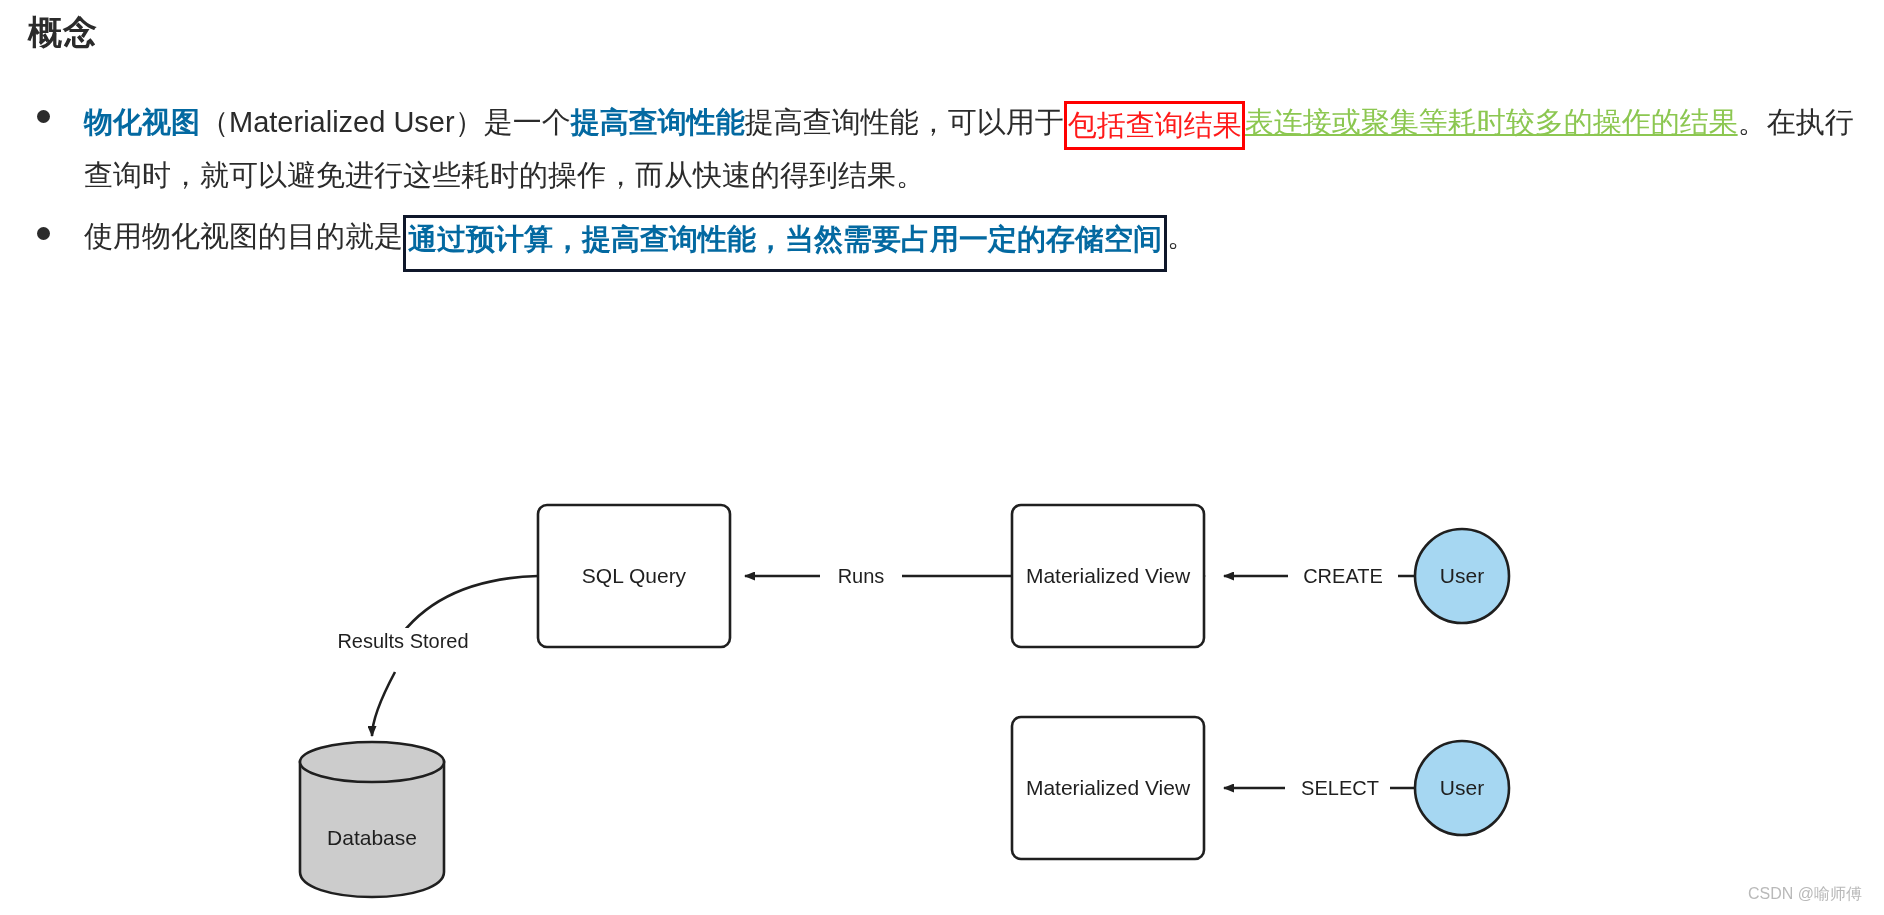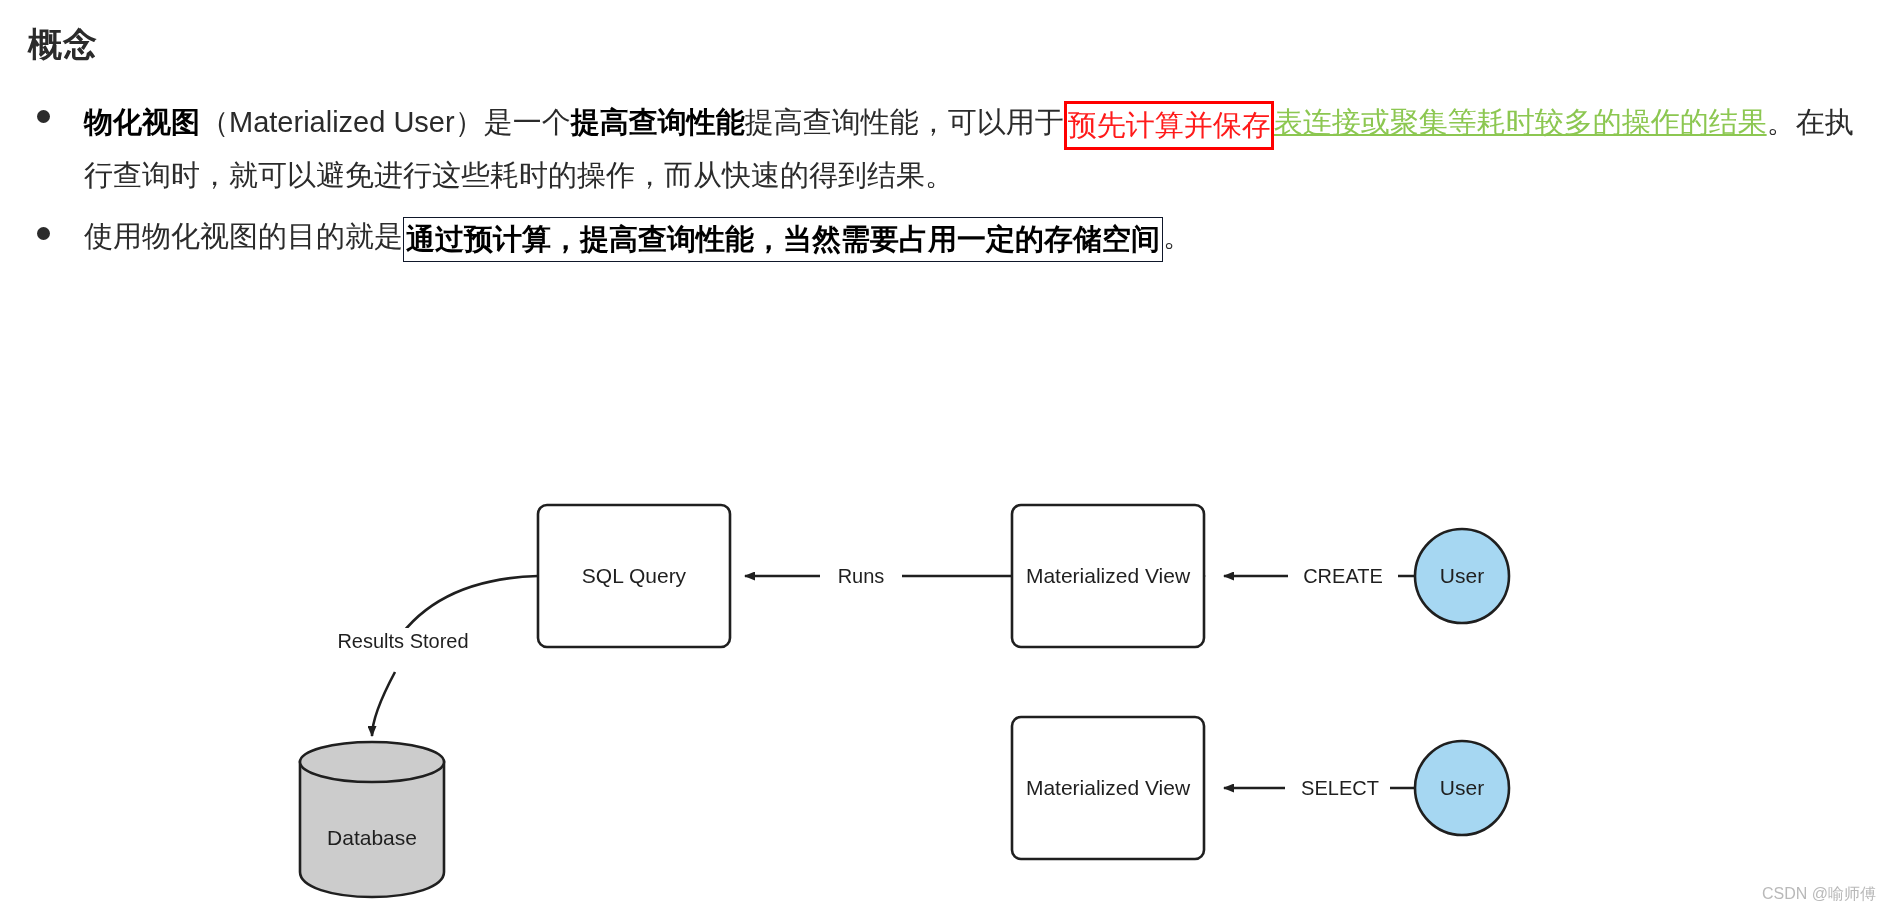--- a/index.html
+++ b/index.html
@@ -13,21 +13,21 @@
     position: relative;
     overflow: hidden;
     font-family: "Liberation Sans", "DejaVu Sans", sans-serif;
     color: #2b2b2b;
   }
 
   
   #page-title {
     position: absolute;
     left: 28px;
-    top: 22px;
+    top: 10px;
     font-size: 34px;
     font-weight: bold;
     color: #2b2b2b;
     letter-spacing: 1px;
   }
 
   
   #bullets {
     position: absolute;
     left: 30px;
@@ -46,34 +46,34 @@
     height: 13px;
     border-radius: 50%;
     background: #2b2b2b;
   }
   .bullet-text {
     font-size: 29px;
     line-height: 53px;
     color: #2b2b2b;
     white-space: normal;
   }
-  .g { color: #000000; font-weight: bold; }
+  .g { color: #0369a1; font-weight: bold; }
   .g-reg { color: #8CC751; text-decoration: underline; }
   .r { color: #FF1A1A; }
   .box-red {
     border: 3px solid #FF0000;
     padding: 1px 0 2px 1px;
     display: inline-block;
     line-height: 40px;
     position: relative;
     top: 3px;
   }
   .box-green {
-    border: 1px solid #0f172a;
-    padding: 1px 2px 2px 2px;
+    border: 3px solid #0f172a;
+    padding: 1px 2px 10px 2px;
     display: inline-block;
     line-height: 40px;
     position: relative;
     top: 3px;
   }
   #bullet-2 { margin-top: 8px; }
   #bullet-2 .bullet-dot { top: 17px; }
 
   
   #diagram {
@@ -92,38 +92,38 @@
   }
   .edge-label {
     font-family: "Liberation Sans", "DejaVu Sans", sans-serif;
     font-size: 20px;
     fill: #1f1f1f;
   }
 
   
   #watermark {
     position: absolute;
-    right: 8px;
+    right: 22px;
     bottom: 10px;
     font-size: 16px;
     color: #b9b9b9;
     font-family: "Liberation Sans", "DejaVu Sans", sans-serif;
     white-space: nowrap;
   }
 </style>
 </head>
 <body>
 
 <div id="page-title">概念</div>
 
 <div id="bullets">
 
   <div class="bullet-row" id="bullet-1">
     <span class="bullet-dot"></span>
-    <span class="bullet-text"><span class="g">物化视图</span><span>（Materialized User）是一个</span><span class="g">提高查询性能</span><span>提高查询性能，可以用于</span><span class="box-red r">预先计算并保存</span><span class="g-reg">表连接或聚集等耗时较多的操作的结果</span><span>。在执行查询时，就可以避免进行这些耗时的操作，而从快速的得到结果。</span></span>
+    <span class="bullet-text"><span class="g">物化视图</span><span>（Materialized User）是一个</span><span class="g">提高查询性能</span><span>提高查询性能，可以用于</span><span class="box-red r">包括查询结果</span><span class="g-reg">表连接或聚集等耗时较多的操作的结果</span><span>。在执行查询时，就可以避免进行这些耗时的操作，而从快速的得到结果。</span></span>
   </div>
 
   <div class="bullet-row" id="bullet-2">
     <span class="bullet-dot"></span>
     <span class="bullet-text"><span>使用物化视图的目的就是</span><span class="box-green g">通过预计算，提高查询性能，当然需要占用一定的存储空间</span><span>。</span></span>
   </div>
 
 </div>
 
 <div id="diagram">

